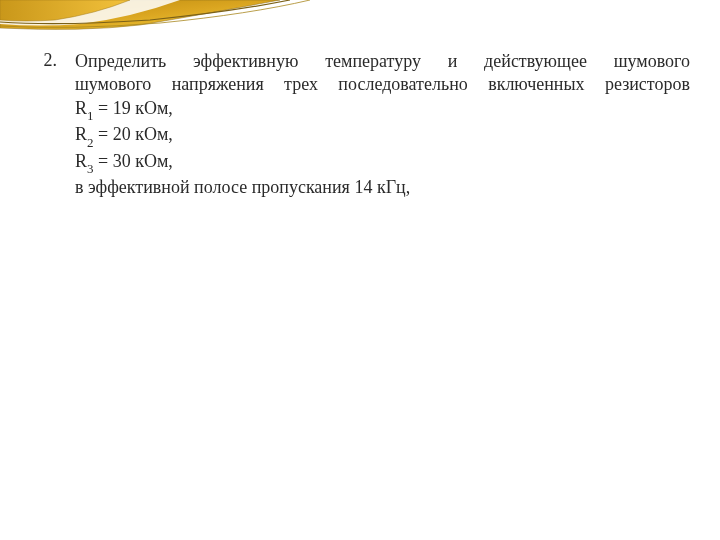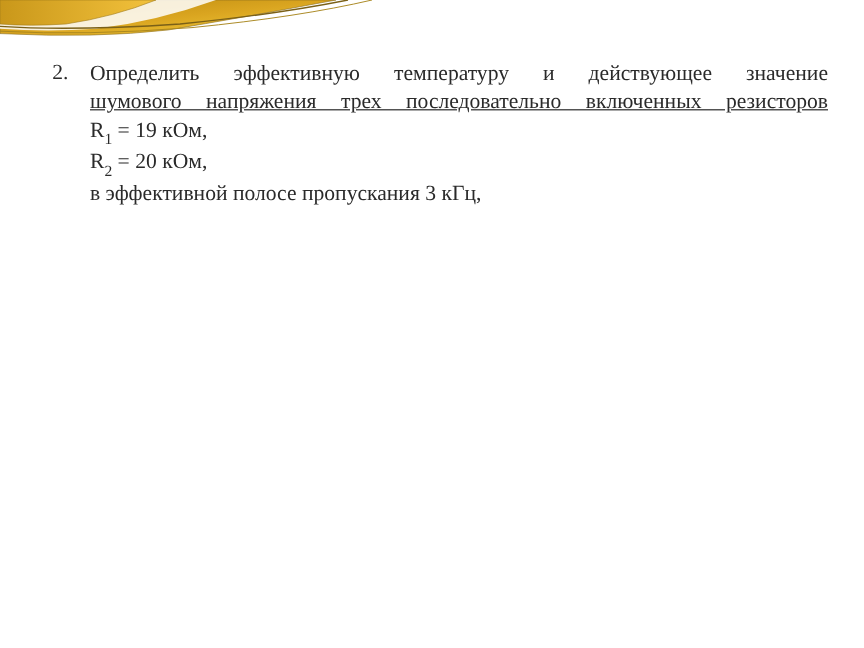--- a/index.html
+++ b/index.html
@@ -45,21 +45,20 @@
       color: #2a2a2a;
       line-height: 1.3;
     }
     .line1 {
       text-align: justify;
       text-align-last: justify;
     }
     .line2 {
       text-align: justify;
       text-align-last: justify;
-      text-decoration: underline;
     }
     .sub {
       font-size: 13px;
       vertical-align: sub;
       position: relative;
       top: 2px;
     }
   </style>
 </head>
 <body>
@@ -82,24 +81,27 @@
     <path d="M 0 0 L 130 0 Q 95 14 55 20 Q 25 22 0 20 Z" fill="url(#grad2)" stroke="#a07b1a" stroke-width="0.5"></path>
     <path d="M 0 22 Q 60 26 150 20 Q 230 12 290 0" fill="none" stroke="#7a6018" stroke-width="1.2"></path>
     <path d="M 0 26 Q 70 30 160 23 Q 250 14 310 0" fill="none" stroke="#a8861e" stroke-width="0.8"></path>
   </svg>
 </div>
 
 <div class="content">
   <div class="problem">
     <div class="problem-number">2.</div>
     <div class="problem-body">
-      <div class="line1">Определить эффективную температуру и действующее значение</div>
+      <div class="line1">Определить эффективную температуру и действующее шумового</div>
       <div class="line2">шумового напряжения трех последовательно включенных резисторов</div>
       <div>
         <span>R</span><span class="sub">1</span><span> = 19 кОм,</span>
       </div>
       <div>
         <span>R</span><span class="sub">2</span><span> = 20 кОм,</span>
       </div>
-      <div>в эффективной полосе пропускания 3 кГц,</div>
+      <div>
+        <span>R</span><span class="sub">3</span><span> = 30 кОм,</span>
+      </div>
+      <div>в эффективной полосе пропускания 14 кГц,</div>
     </div>
   </div>
 </div>
 
 </body></html>

